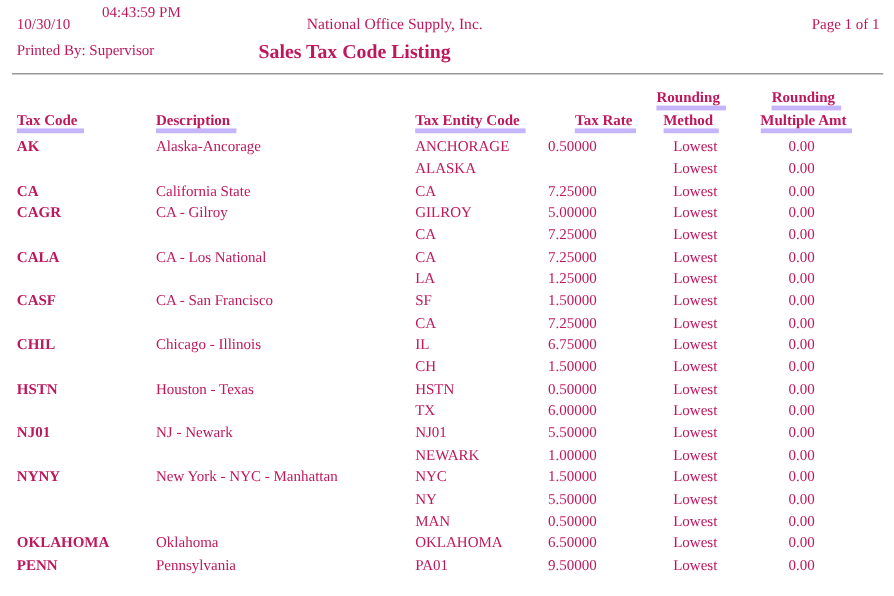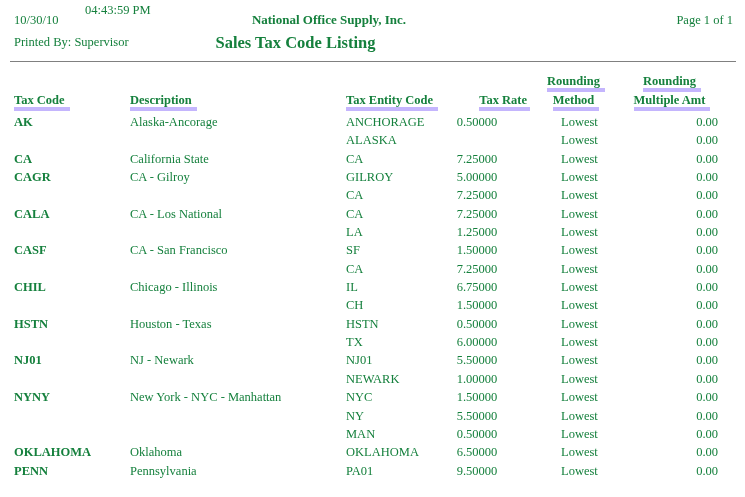--- a/index.html
+++ b/index.html
@@ -1,30 +1,30 @@
 <!DOCTYPE html>
 <html><head>
 <meta charset="utf-8">
 <style>
   * { margin:0; padding:0; box-sizing:border-box; }
   html,body { background:#e8e8e8; }
   .report {
     position:relative;
     width:745px; height:497px;
     background:#ffffff;
-    color:#15803d;
+    color:#be185d;
     font-family:"Liberation Serif","DejaVu Serif",serif;
     font-size:12.5px;
     overflow:hidden;
   }
   
   .hdr-date   { position:absolute; left:14px;  top:13px; }
   .hdr-time   { position:absolute; left:85px;  top:3px; }
   .hdr-printed{ position:absolute; left:14px;  top:35px; }
-  .hdr-company{ position:absolute; left:0; top:12px; width:658px; text-align:center; font-weight:bold; font-size:13px; }
+  .hdr-company{ position:absolute; left:0; top:12px; width:658px; text-align:center; font-weight:normal; font-size:13px; }
   .hdr-page   { position:absolute; right:12px; top:13px; }
   .hdr-title  { position:absolute; left:0; top:33px; width:591px; text-align:center; font-weight:bold; font-size:16.5px; }
   .rule       { position:absolute; left:10px; top:61px; width:726px; height:0; border-top:1.5px solid #808080; }
 
   
   .colhead { position:absolute; top:74px; left:0; width:745px; height:39px; font-weight:bold; }
   .colhead .line2 { position:absolute; top:19px; }
   .u  { border-bottom:4px solid #c4b5fd; padding-right:5px; }
   .ch-taxcode   { left:14px;  }
   .ch-desc      { left:130px; }
@@ -37,21 +37,21 @@
   .ch-multiple div{ height:19px; }
 
   
   .rows { position:absolute; top:113px; left:0; width:646px; }
   .row  { position:relative; height:18.35px; line-height:18.35px; }
   .c-code   { position:absolute; left:14px;  font-weight:bold; white-space:nowrap; }
   .c-desc   { position:absolute; left:130px; white-space:nowrap; }
   .c-entity { position:absolute; left:346px; white-space:nowrap; }
   .c-rate   { position:absolute; left:427px; width:100px; text-align:center; }
   .c-method { position:absolute; left:561px; }
-  .c-amt    { position:absolute; left:618px; width:100px; text-align:right; }
+  .c-amt    { position:absolute; left:618px; width:100px; text-align:center; }
 </style>
 </head>
 <body>
 
 <div class="report">
 
   <div class="hdr-date">10/30/10</div>
   <div class="hdr-time">04:43:59 PM</div>
   <div class="hdr-printed">Printed By: Supervisor</div>
   <div class="hdr-company">National Office Supply, Inc.</div>

